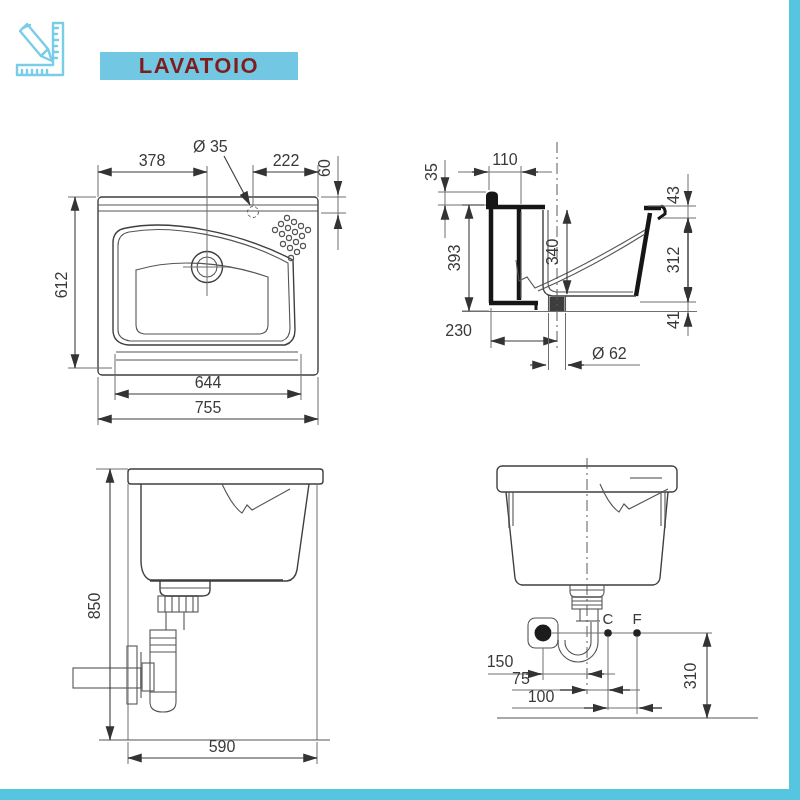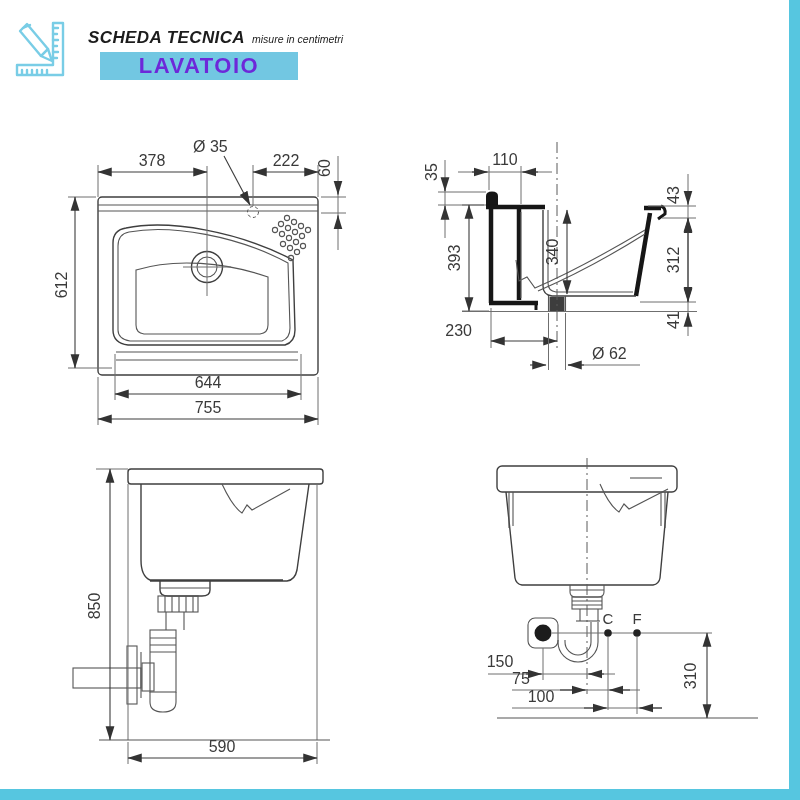--- a/index.html
+++ b/index.html
@@ -9,21 +9,21 @@
   .edge-right{position:absolute;right:0;top:0;width:11px;height:800px;background:#56c6e0;}
   .edge-bottom{position:absolute;left:0;bottom:0;width:800px;height:11px;background:#56c6e0;}
   
   #hdr{position:absolute;left:0;top:0;width:420px;height:100px;}
   #hdr .icon{position:absolute;left:14px;top:20px;}
   #hdr .title{position:absolute;left:88px;top:28px;font-size:17px;font-weight:bold;
               font-style:italic;color:#1c1c1c;letter-spacing:.4px;white-space:nowrap;}
   #hdr .subtitle{font-size:10.5px;font-weight:normal;letter-spacing:0;margin-left:7px;color:#222;}
   #hdr .band{position:absolute;left:100px;top:52px;width:198px;height:28px;background:#72c7e2;
              display:flex;align-items:center;justify-content:center;}
-  #hdr .band span{color:#6d28d9;font-weight:bold;font-size:22px;letter-spacing:1.5px;}
+  #hdr .band span{color:#7f1d1d;font-weight:bold;font-size:22px;letter-spacing:1.5px;}
   svg text{font-family:"Liberation Sans","DejaVu Sans",sans-serif;font-size:16px;fill:#3a3a3a;}
   svg .sm{font-size:15px;}
   .thin{stroke:#6f6f6f;stroke-width:1;fill:none;}
   .dim{stroke:#3c3c3c;stroke-width:1.1;fill:none;}
   .cl{stroke:#5a5a5a;stroke-width:1;fill:none;stroke-dasharray:11 4 2 4;}
   .draw{stroke:#3f3f3f;stroke-width:1.4;fill:none;}
   .draw2{stroke:#555;stroke-width:1.1;fill:none;}
   .thick{stroke:#161616;stroke-width:4.5;fill:none;}
   .thick3{stroke:#161616;stroke-width:3;fill:none;}
   .icn{stroke:#79cde6;stroke-width:2.4;fill:none;stroke-linejoin:round;stroke-linecap:round;}
@@ -38,23 +38,20 @@
 
   <div id="hdr">
     <svg class="icon" width="64" height="60" viewBox="0 0 64 60">
       <path class="icn" d="M39,3 H49 V55 H3 V45 H39 Z"></path>
       <path class="icn" d="M39,8 h5 M39,14 h4 M39,20 h5 M39,26 h4 M39,32 h5 M39,38 h4"></path>
       <path class="icn" d="M8,50 v4 M13,50 v4 M18,50 v4 M23,50 v4 M28,50 v4 M33,50 v4"></path>
       <path class="icn" d="M6,11 L13,4 L34,29 L27,36 Z"></path>
       <path class="icn" d="M27,36 L34,29 L38,41 Z"></path>
       <path class="icn" d="M9,8 l7,-3"></path>
     </svg>
-    <div class="title">
-      <span>SCHEDA TECNICA</span><span class="subtitle">misure in centimetri</span>
-    </div>
     <div class="band">
       <span>LAVATOIO</span>
     </div>
   </div>
 
   <svg width="800" height="800" viewBox="0 0 800 800" style="position:absolute;left:0;top:0">
     <defs>
       <marker id="arr" markerWidth="13" markerHeight="10" refX="12.5" refY="5" orient="auto-start-reverse">
         <path d="M0,1 L13,5 L0,9 Z" fill="#333"></path>
       </marker>

